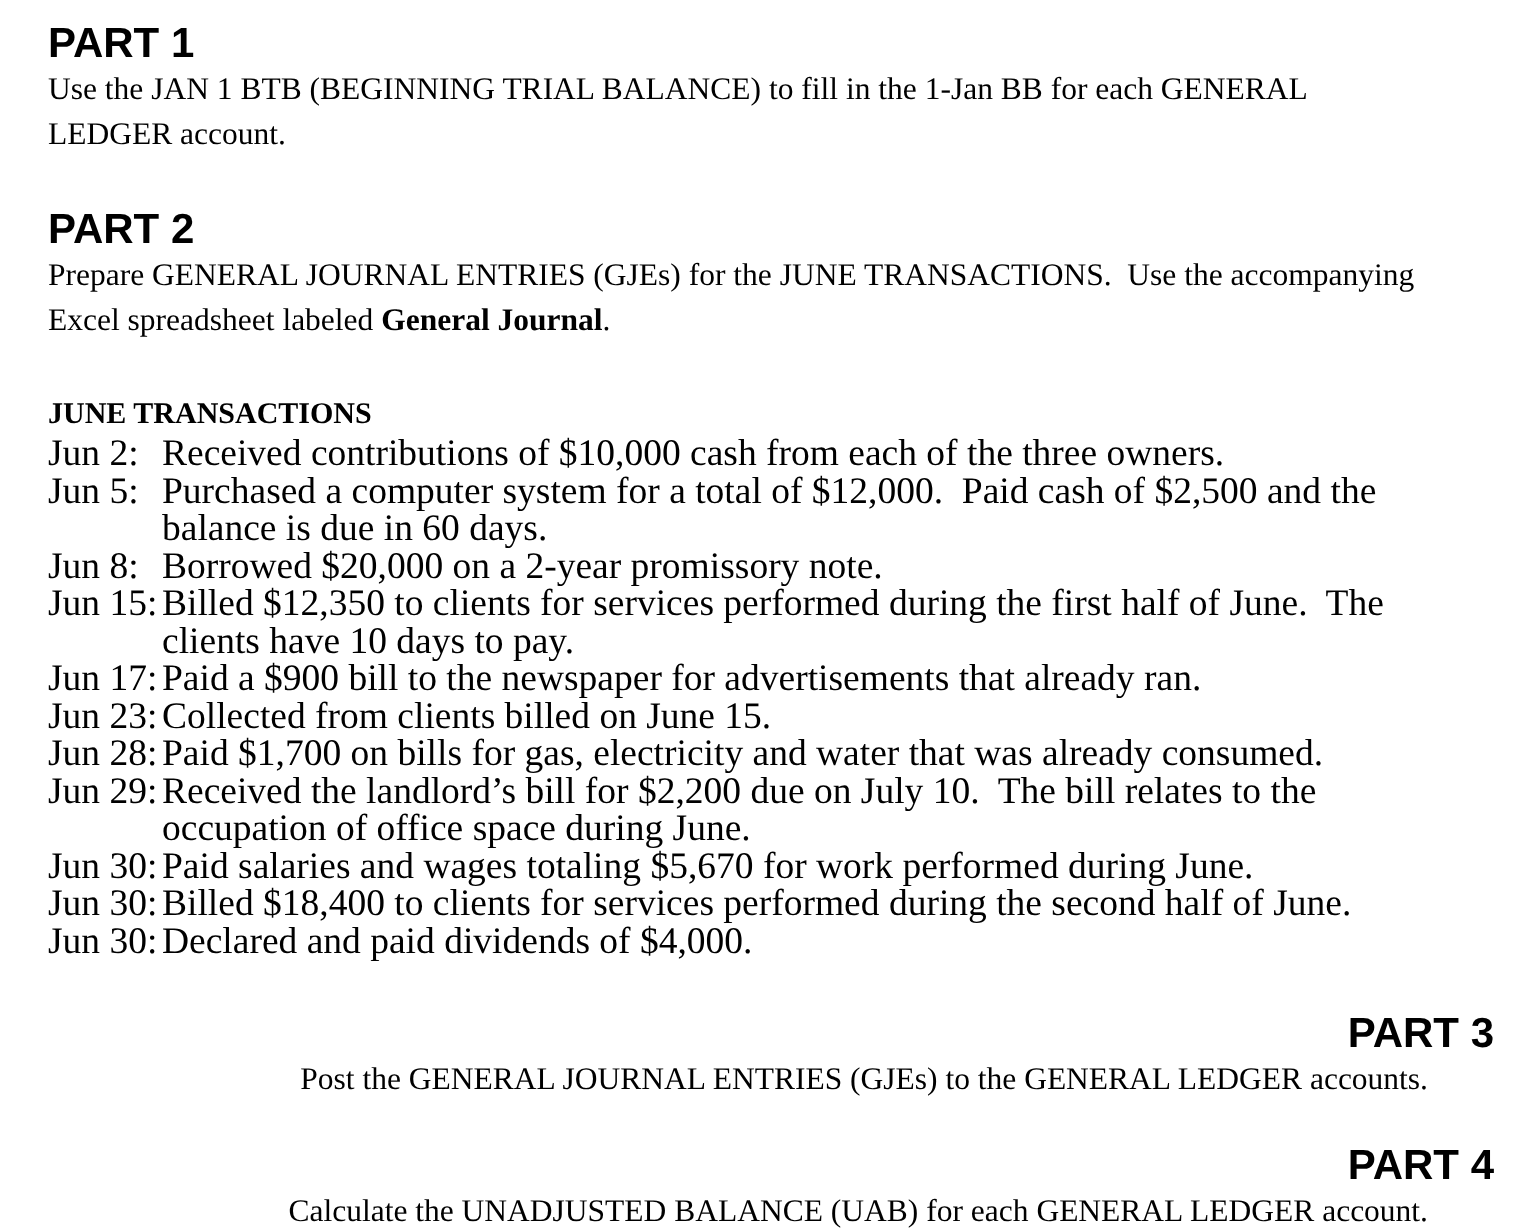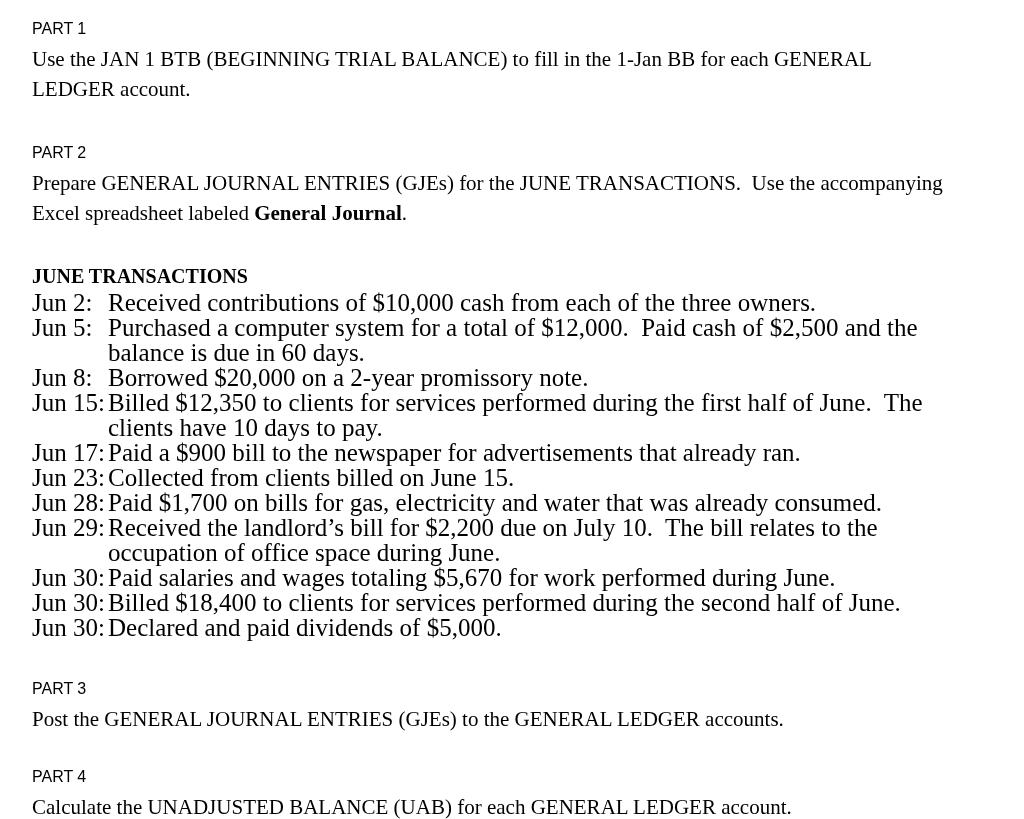--- a/index.html
+++ b/index.html
@@ -18,22 +18,22 @@
     overflow: hidden;
   }
   .section {
     margin: 0 0 34px 0;
   }
   .section:last-child {
     margin-bottom: 0;
   }
   .part-heading {
     font-family: "Liberation Sans", sans-serif;
-    font-weight: normal;
-    font-size: 16px;
+    font-weight: bold;
+    font-size: 28px;
     line-height: 30px;
     white-space: pre-wrap;
   }
   .body-text {
     font-family: Liberation Serif, serif;
     font-size: 21px;
     line-height: 30px;
     max-width: 920px;
     white-space: pre-wrap;
   }
@@ -61,20 +61,21 @@
     flex: 0 0 76px;
     white-space: pre-wrap;
   }
   .tx-text {
     flex: 1 1 auto;
     max-width: 884px;
     white-space: pre-wrap;
   }
   .section-part3, .section-part4 {
     margin-bottom: 28px;
+    text-align: right;
   }
 </style>
 </head>
 <body>
 
 <div class="page">
 
   <div class="section">
     <div class="part-heading">PART 1</div>
     <div class="body-text">Use the JAN 1 BTB (BEGINNING TRIAL BALANCE) to fill in the 1-Jan BB for each GENERAL LEDGER account.</div>
@@ -134,21 +135,21 @@
         <div class="tx-text">Paid salaries and wages totaling $5,670 for work performed during June.</div>
       </div>
 
       <div class="tx-row">
         <div class="tx-date">Jun 30:</div>
         <div class="tx-text">Billed $18,400 to clients for services performed during the second half of June.</div>
       </div>
 
       <div class="tx-row">
         <div class="tx-date">Jun 30:</div>
-        <div class="tx-text">Declared and paid dividends of $5,000.</div>
+        <div class="tx-text">Declared and paid dividends of $4,000.</div>
       </div>
 
     </div>
   </div>
 
   <div class="section section-part3">
     <div class="part-heading">PART 3</div>
     <div class="body-text">Post the GENERAL JOURNAL ENTRIES (GJEs) to the GENERAL LEDGER accounts.</div>
   </div>
 

